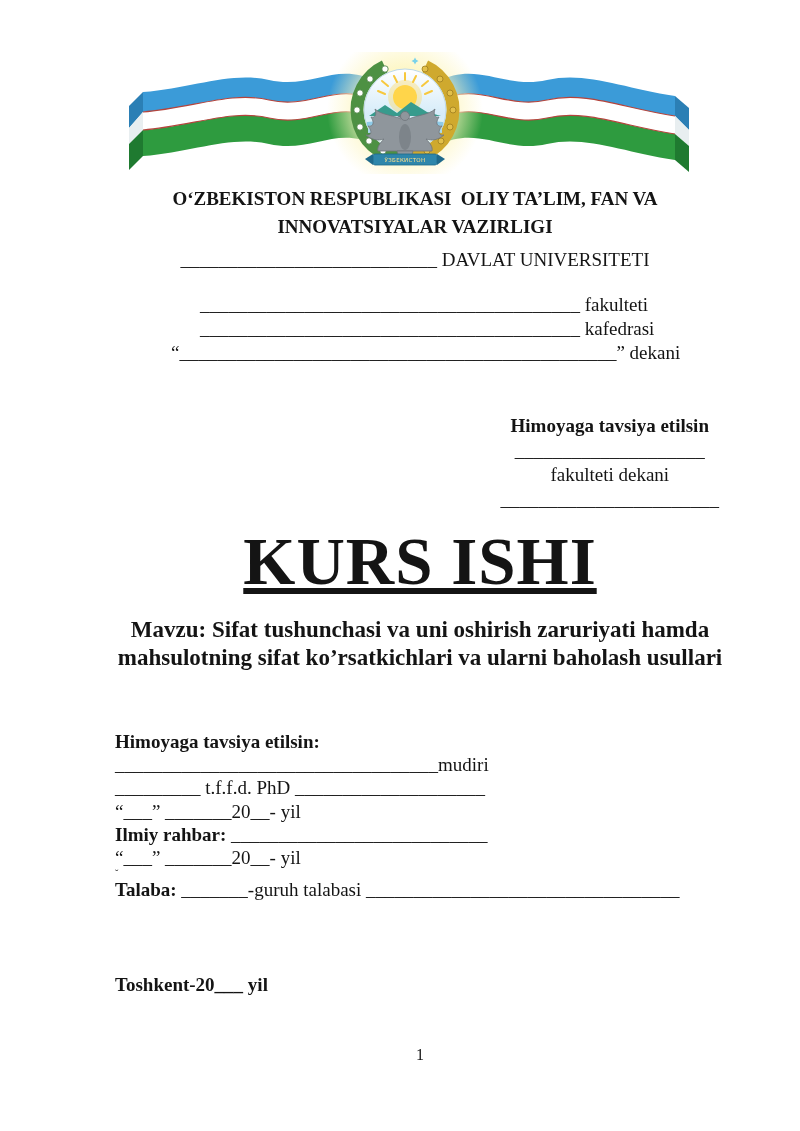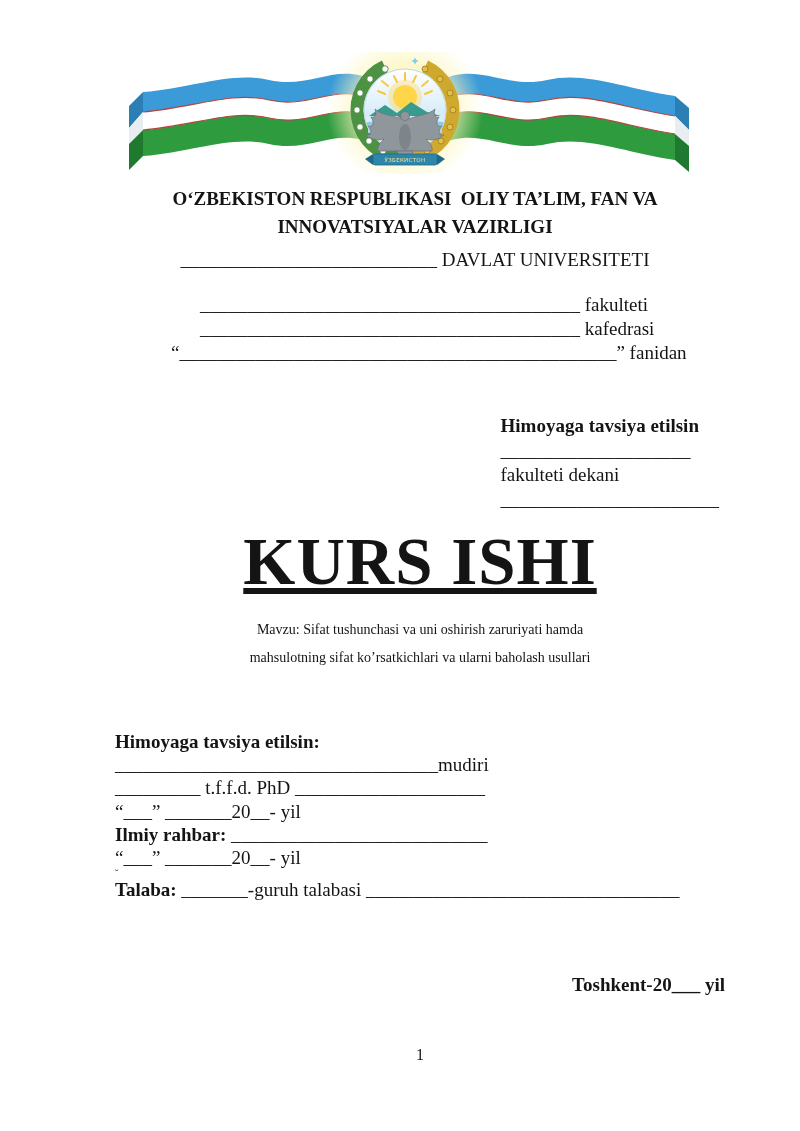--- a/index.html
+++ b/index.html
@@ -18,34 +18,34 @@
     text-align:center; font-weight:bold; font-size:19px; line-height:28px; }
   .university { position:absolute; top:249px; left:90px; width:650px;
     text-align:center; font-weight:normal; font-size:19px; line-height:22px; }
 
   .dept { position:absolute; font-weight:normal; font-size:19px; line-height:22px; }
   .dept-fak { left:200px; top:294px; }
   .dept-kaf { left:200px; top:318px; }
   .dept-fan { left:171px; top:342px; }
 
   .approve-right { position:absolute; top:414px; right:81px;
-    text-align:left; font-size:19px; line-height:24.5px; }
+    text-align:center; font-size:19px; line-height:24.5px; }
 
   .kurs { position:absolute; top:524px; left:115px; right:75px;
     text-align:center; font-size:67px; font-weight:bold; line-height:74px; letter-spacing:1px;text-decoration:underline; }
 
   .mavzu { position:absolute; top:616px; left:108px; right:68px;
-    text-align:center; font-weight:normal; font-size:14px; line-height:28px; }
+    text-align:center; font-weight:bold; font-size:23px; line-height:28px; }
 
   .bottom-block { position:absolute; top:730px; left:115px; right:73px;
     font-size:19px; line-height:23.2px; }
   .stray-line { font-size:10px; line-height:9px; height:9px; }
 
   .toshkent { position:absolute; top:974px; left:115px; right:75px;
-    text-align:right; font-weight:bold; font-size:19px; }
+    text-align:left; font-weight:bold; font-size:19px; }
 
   .pagenum { position:absolute; top:1046px; left:115px; right:75px;
     text-align:center; font-size:16px; }
 </style>
 </head>
 <body>
 
 <div class="page">
 
   <svg class="flag" viewBox="0 0 565 122" xmlns="http://www.w3.org/2000/svg">
@@ -155,21 +155,21 @@
 
   <div class="ministry">
     <div class="line">O‘ZBEKISTON RESPUBLIKASI  OLIY TA’LIM, FAN VA</div>
     <div class="line">INNOVATSIYALAR VAZIRLIGI</div>
   </div>
 
   <div class="university line">___________________________ DAVLAT UNIVERSITETI</div>
 
   <div class="dept dept-fak line">________________________________________ fakulteti</div>
   <div class="dept dept-kaf line">________________________________________ kafedrasi</div>
-  <div class="dept dept-fan line">“______________________________________________” fanidan</div>
+  <div class="dept dept-fan line">“______________________________________________” dekani</div>
 
   <div class="approve-right">
     <div class="line b">Himoyaga tavsiya etilsin</div>
     <div class="line">____________________</div>
     <div class="line">fakulteti dekani</div>
     <div class="line">_______________________</div>
   </div>
 
   <div class="kurs line">KURS ISHI</div>
 

